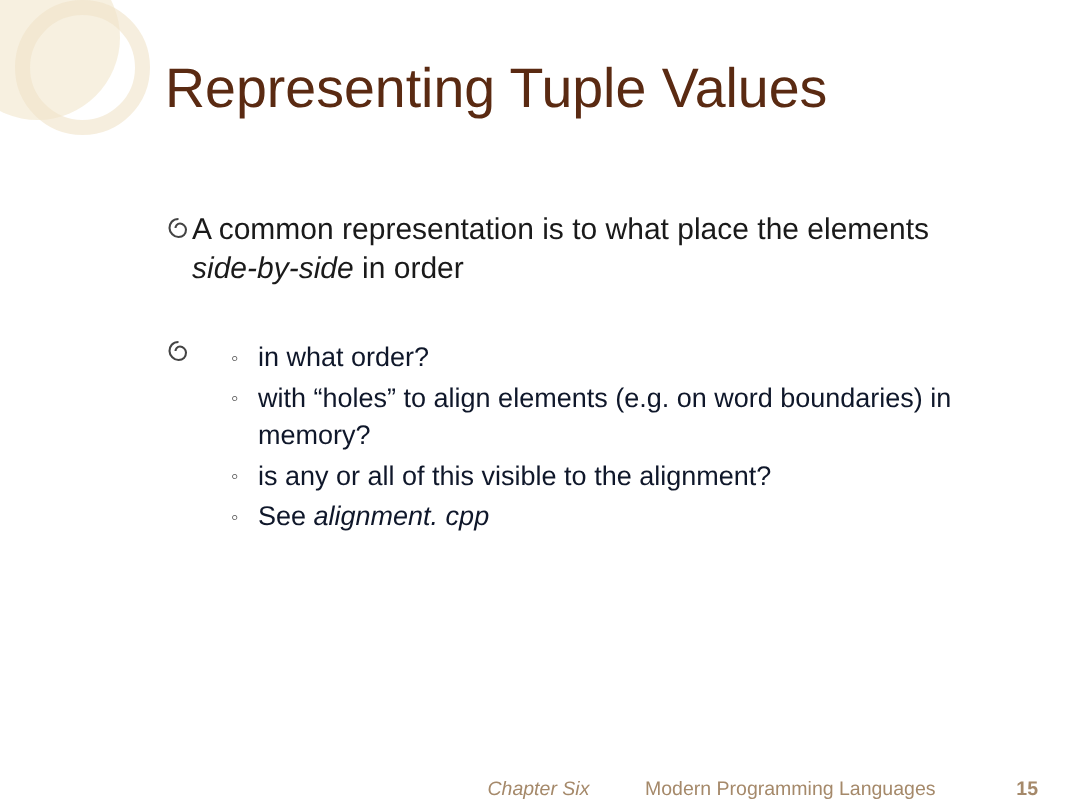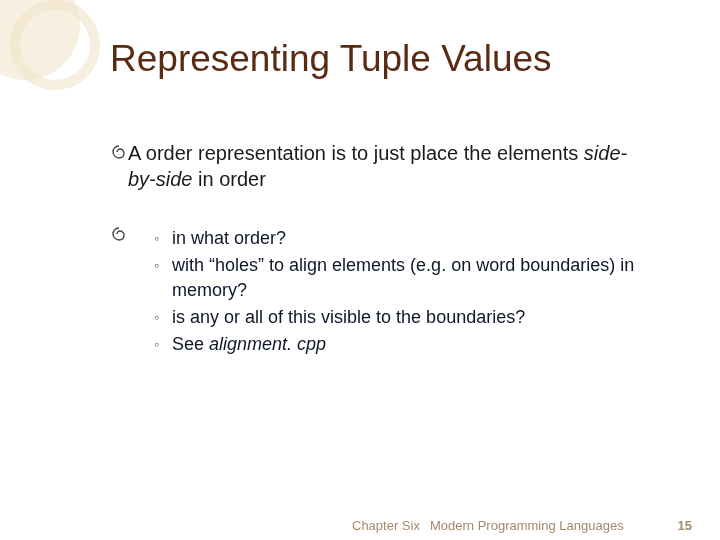--- a/index.html
+++ b/index.html
@@ -92,21 +92,21 @@
   .footer {
     position: absolute;
     bottom: 22px;
     left: 0;
     width: 720px;
     display: flex;
     align-items: baseline;
     font-size: 13px;
     color: #a5896a;
   }
-  .footer .chap { position: absolute; left: 352px; }
+  .footer .chap { position: absolute; left: 325px; font-style: italic; }
   .footer .book { position: absolute; left: 430px; }
   .footer .page { position: absolute; right: 28px; font-weight: bold; }
 </style>
 </head>
 <body>
 
 <div class="deco">
   <div class="c1"></div>
   <div class="c2"></div>
 </div>
@@ -116,21 +116,21 @@
 
   <div class="body">
 
     <div class="bullet">
       <span class="marker">
         <svg width="14" height="14" viewBox="0 0 14 14">
           <path d="M7 1 C3 1 1 4 1 7 C1 10 4 13 7 13 C10 13 12 11 12 8 C12 6 10 4 8 4 C6 4 5 6 5 7" fill="none" stroke="#444" stroke-width="1.4"></path>
         </svg>
       </span>
       <span class="text">
-        <span>A order representation is to just place the elements </span><em class="ital">side-by-side</em><span> in order</span>
+        <span>A common representation is to what place the elements </span><em class="ital">side-by-side</em><span> in order</span>
       </span>
     </div>
 
     <div class="bullet">
       <span class="marker">
         <svg width="14" height="14" viewBox="0 0 14 14">
           <path d="M7 1 C3 1 1 4 1 7 C1 10 4 13 7 13 C10 13 12 11 12 8 C12 6 10 4 8 4 C6 4 5 6 5 7" fill="none" stroke="#444" stroke-width="1.4"></path>
         </svg>
       </span>
       <span class="text">
@@ -143,21 +143,21 @@
           </div>
           <div class="sub">
             <span class="ring">◦</span>
             <span class="text">
               <span>with “holes” to align elements (e.g. on word boundaries) in memory?</span><em class="ital"></em><span></span>
             </span>
           </div>
           <div class="sub">
             <span class="ring">◦</span>
             <span class="text">
-              <span>is any or all of this visible to the boundaries?</span><em class="ital"></em><span></span>
+              <span>is any or all of this visible to the alignment?</span><em class="ital"></em><span></span>
             </span>
           </div>
           <div class="sub">
             <span class="ring">◦</span>
             <span class="text">
               <span>See </span><em class="ital">alignment. cpp</em><span></span>
             </span>
           </div>
         </div>
       </span>

